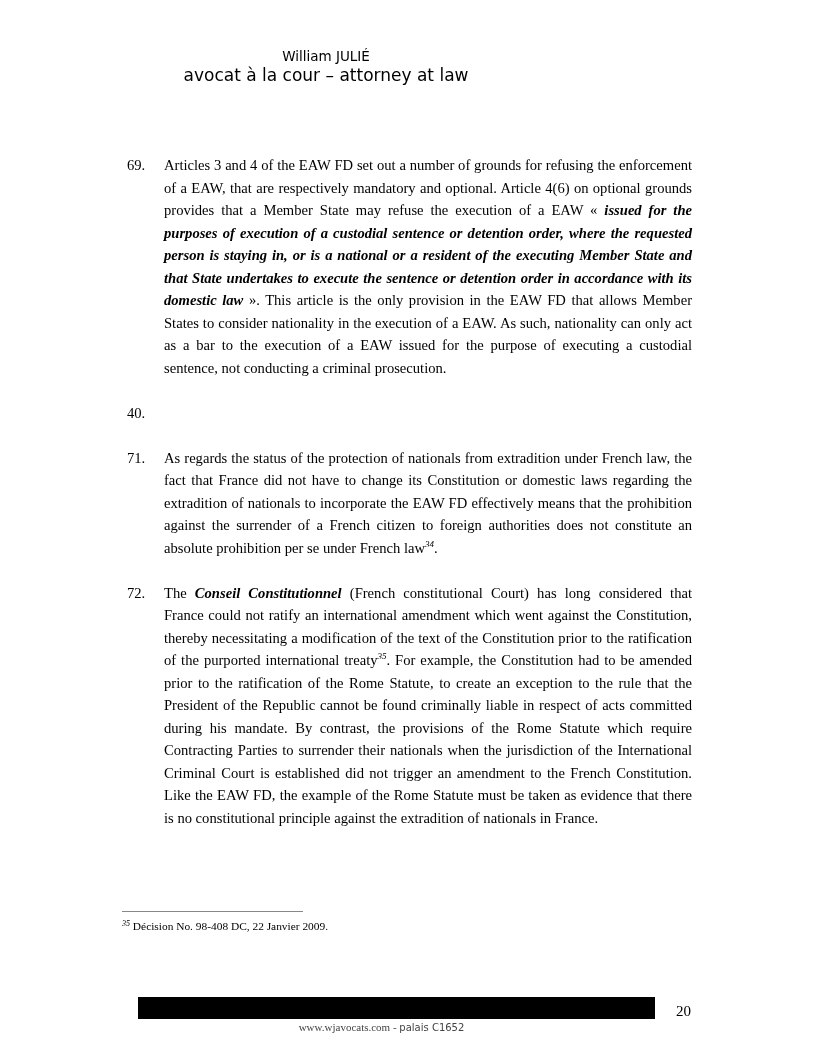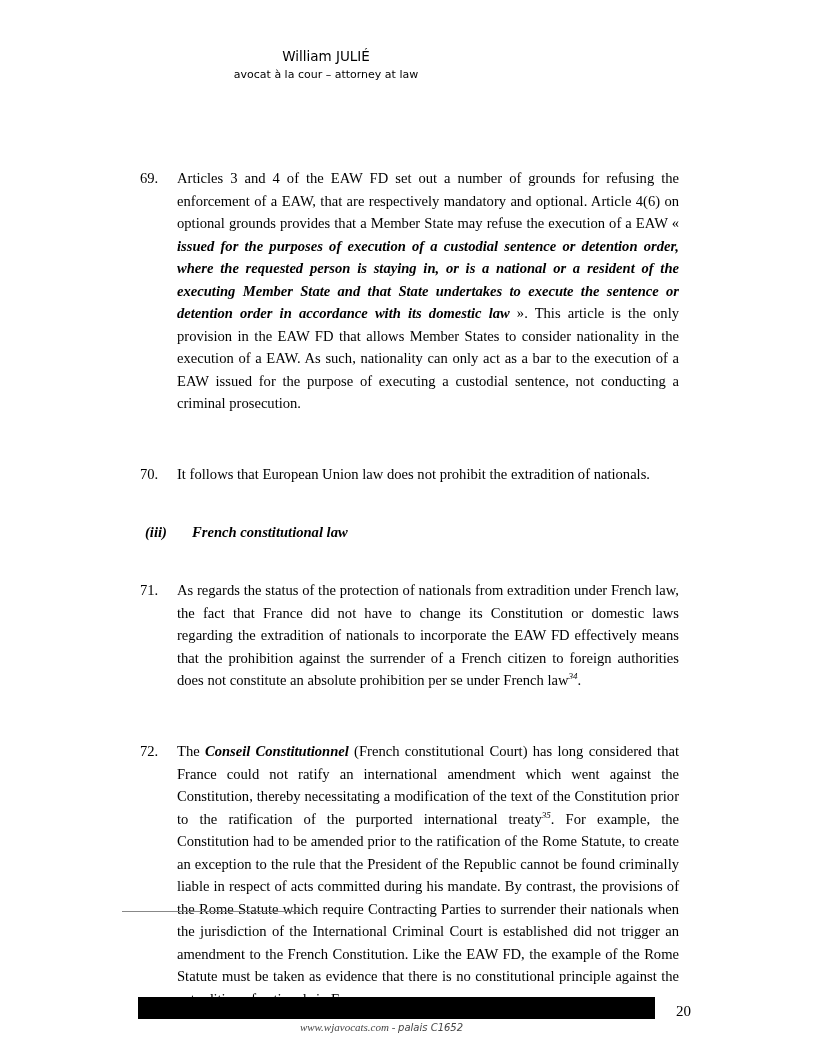--- a/index.html
+++ b/index.html
@@ -1,68 +1,65 @@
 <!DOCTYPE html>
 <html><head>
   <meta charset="utf-8">
   <style>
     html, body { margin: 0; padding: 0; background: #ffffff; }
     body { width: 816px; height: 1056px; position: relative; overflow: hidden; color: #000; }
     .header { position: absolute; top: 46px; left: 0; width: 652px; text-align: center; font-family: "DejaVu Sans", sans-serif; }
     .header .name { font-size: 13.5px; line-height: 20px; }
-    .header .sub { font-size: 11px; line-height: 18px; }
+    .header .sub { font-size: 17px; line-height: 18px; }
     .body { position: absolute; left: 142px; top: 154px; width: 550px; font-family: "Liberation Serif", serif; font-size: 14.6px; line-height: 22.5px; }
-    .para { position: relative; padding-left: 22px; text-align: justify; text-align-last: left; margin: 13px; }
+    .para { position: relative; padding-left: 22px; text-align: justify; text-align-last: left; margin: 0; }
     .para .num { position: absolute; left: -15px; top: 0; }
     .gap { height: 22.5px; }
     .heading { font-weight: bold; font-style: italic; position: relative; height: 22.5px; }
     .heading .hnum { position: absolute; left: 3px; }
     .heading .htext { position: absolute; left: 50px; }
     i { font-style: italic; font-weight: bold; }
     sup { font-size: 9px; line-height: 0; vertical-align: 6px; font-style: italic; }
     .fn-rule { position: absolute; left: 122px; top: 911px; width: 181px; border-top: 1px solid #888; }
     .footnotes { position: absolute; left: 122px; top: 920px; width: 570px; font-family: "Liberation Serif", serif; font-size: 11.4px; line-height: 13.8px; }
     .footnotes sup { font-size: 8px; vertical-align: 4px; }
     .bar { position: absolute; left: 138px; top: 997px; width: 517px; height: 22px; background: #000; }
     .pagenum { position: absolute; left: 676px; top: 1003px; font-family: "Liberation Serif", serif; font-size: 15px; }
-    .site { position: absolute; top: 1021px; left: 0; width: 763px; text-align: center; font-family: "Liberation Serif", serif; font-size: 11px; color: #444; font-style: italic; }
+    .site { position: absolute; top: 1021px; left: 0; width: 763px; text-align: center; font-family: "Liberation Serif", serif; font-size: 11px; color: #444; }
     .site .palais { font-family: "DejaVu Sans", sans-serif; font-size: 10px; }
   </style>
 </head>
 <body>
 
 <div class="header">
   <div class="name">William JULIÉ</div>
   <div class="sub">avocat à la cour – attorney at law</div>
 </div>
 
 <div class="body">
   <p class="para">
     <span class="num">69.</span><span>Articles 3 and 4 of the EAW FD set out a number of grounds for refusing the enforcement of a EAW, that are respectively mandatory and optional. Article 4(6) on optional grounds provides that a Member State may refuse the execution of a EAW « </span><i>issued for the purposes of execution of a custodial sentence or detention order, where the requested person is staying in, or is a national or a resident of the executing Member State and that State undertakes to execute the sentence or detention order in accordance with its domestic law</i><span> ». This article is the only provision in the EAW FD that allows Member States to consider nationality in the execution of a EAW. As such, nationality can only act as a bar to the execution of a EAW issued for the purpose of executing a custodial sentence, not conducting a criminal prosecution.</span>
   </p>
   <div class="gap"></div>
   <p class="para">
-    <span class="num">70.</span><span>It follows that European Union law does not prohibit the extradition of nationals.</span>
+    <span class="num">40.</span>
   </p>
   <div class="gap"></div>
-  <div class="heading">
-    <span class="hnum">(iii)</span>
-    <span class="htext">French constitutional law</span>
-  </div>
   <div class="gap"></div>
   <p class="para">
     <span class="num">71.</span><span>As regards the status of the protection of nationals from extradition under French law, the fact that France did not have to change its Constitution or domestic laws regarding the extradition of nationals to incorporate the EAW FD effectively means that the prohibition against the surrender of a French citizen to foreign authorities does not constitute an absolute prohibition per se under French law</span><sup>34</sup><span>.</span>
   </p>
   <div class="gap"></div>
   <p class="para">
     <span class="num">72.</span><span>The </span><i>Conseil Constitutionnel</i><span> (French constitutional Court) has long considered that France could not ratify an international amendment which went against the Constitution, thereby necessitating a modification of the text of the Constitution prior to the ratification of the purported international treaty</span><sup>35</sup><span>. For example, the Constitution had to be amended prior to the ratification of the Rome Statute, to create an exception to the rule that the President of the Republic cannot be found criminally liable in respect of acts committed during his mandate. By contrast, the provisions of the Rome Statute which require Contracting Parties to surrender their nationals when the jurisdiction of the International Criminal Court is established did not trigger an amendment to the French Constitution. Like the EAW FD, the example of the Rome Statute must be taken as evidence that there is no constitutional principle against the extradition of nationals in France.</span>
   </p>
 </div>
 
 <div class="fn-rule"></div>
 <div class="footnotes">
+  <div><sup>35</sup><span> Décision No. 98-408 DC, 22 Janvier 2009.</span></div>
 </div>
 
 <div class="bar"></div>
 <div class="pagenum">20</div>
 <div class="site">
   <span>www.wjavocats.com</span><span> - </span><span class="palais">palais C1652</span>
 </div>
 
 </body></html>

